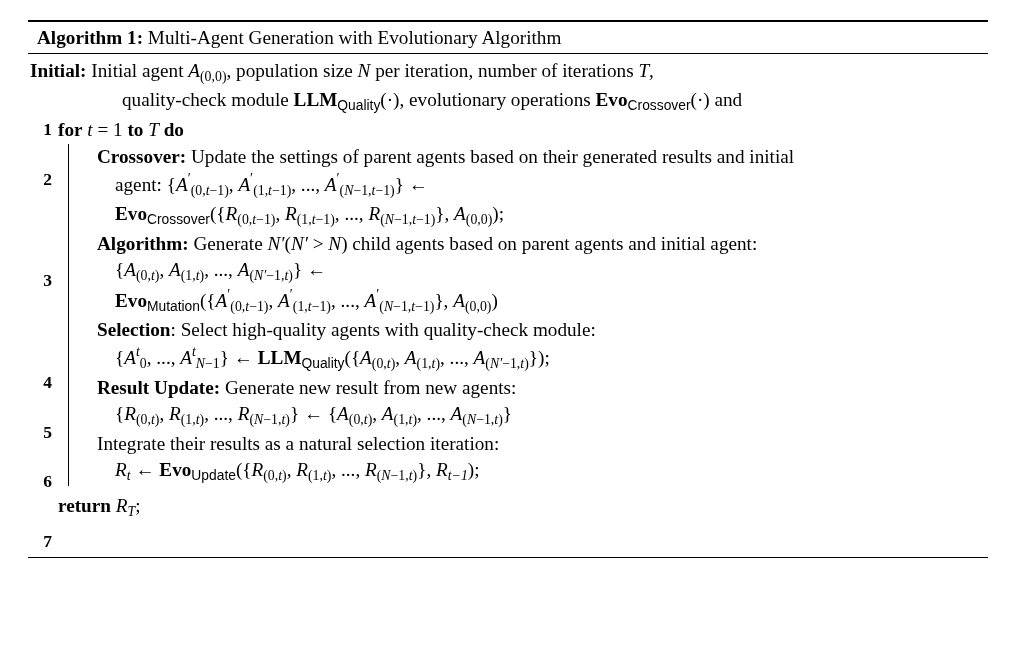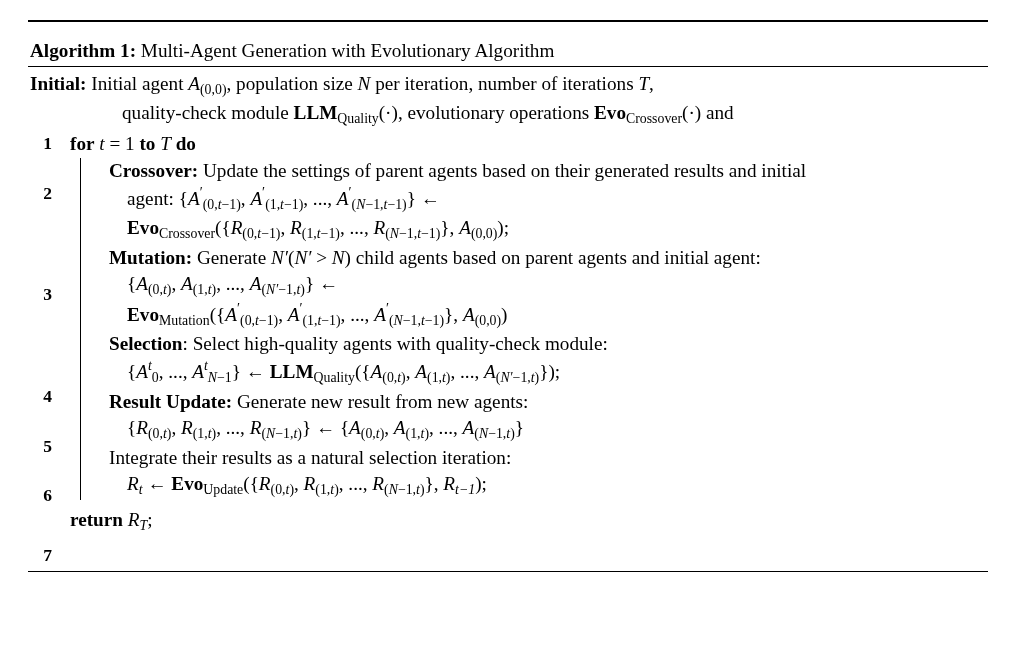--- a/index.html
+++ b/index.html
@@ -18,21 +18,22 @@
     border: none;
     border-top: 2px solid #000;
     margin: 0;
   }
   .rule-thin {
     border: none;
     border-top: 1.2px solid #000;
     margin: 0;
   }
   .title-row {
-    padding: 16px 2px 2px 2px;
+    padding: 3px 2px 2px 2px;
+    margin-left: 7px;
   }
   .req-block {
     padding: 4px 2px 0 2px;
   }
   .req-line {
     padding-left: 92px;
     text-indent: -92px;
   }
   .req-cont {
     padding-left: 92px;
@@ -50,37 +51,36 @@
     flex-shrink: 0;
     font-size: 17.5px;
     padding-top: 1px;
   }
   .lncol div {
     font-weight: bold;
   }
   .content {
     flex: 1;
     padding-left: 6px;
-    margin-left: 12px;
   }
   .for-row { }
   .loop {
     border-left: 1.5px solid #000;
     margin-left: 10px;
     padding-left: 28px;
   }
   .step {
     margin: 1px 0;
   }
   .step .cont {
     padding-left: 18px;
   }
   .last-rule-gap { height: 6px; }
   b { font-weight: bold; }
-  .tt { font-family: Liberation Serif, serif; font-size: 0.96em; }
+  .tt { font-family: Liberation Sans, sans-serif; font-size: 0.96em; }
   .it { font-style: italic; font-family: 'Times New Roman', serif; }
   .sub { font-size: 0.72em; vertical-align: -0.32em; }
   .sup { font-size: 0.72em; vertical-align: 0.55em; }
 </style>
 </head>
 <body>
 
 <div class="algo">
 
 <hr class="rule-thick">
@@ -137,21 +137,21 @@
         <b>Crossover:</b><span> Update the settings of parent agents based on their generated results and initial</span>
         <div class="cont">
           <span>agent: </span>{<span class="it">A</span><span class="sup">′</span><span class="sub">(0,<span class="it">t</span>−1)</span>, <span class="it">A</span><span class="sup">′</span><span class="sub">(1,<span class="it">t</span>−1)</span>, ..., <span class="it">A</span><span class="sup">′</span><span class="sub">(<span class="it">N</span>−1,<span class="it">t</span>−1)</span>} <span>←</span>
         </div>
         <div class="cont">
           <b>Evo</b><span class="sub tt">Crossover</span>({<span class="it">R</span><span class="sub">(0,<span class="it">t</span>−1)</span>, <span class="it">R</span><span class="sub">(1,<span class="it">t</span>−1)</span>, ..., <span class="it">R</span><span class="sub">(<span class="it">N</span>−1,<span class="it">t</span>−1)</span>}, <span class="it">A</span><span class="sub">(0,0)</span>);
         </div>
       </div>
 
       <div class="step">
-        <b>Mutation:</b><span> Generate </span><span class="it">N′</span>(<span class="it">N′</span> &gt; <span class="it">N</span>)<span> child agents based on parent agents and initial agent:</span>
+        <b>Algorithm:</b><span> Generate </span><span class="it">N′</span>(<span class="it">N′</span> &gt; <span class="it">N</span>)<span> child agents based on parent agents and initial agent:</span>
         <div class="cont">
           {<span class="it">A</span><span class="sub">(0,<span class="it">t</span>)</span>, <span class="it">A</span><span class="sub">(1,<span class="it">t</span>)</span>, ..., <span class="it">A</span><span class="sub">(<span class="it">N′</span>−1,<span class="it">t</span>)</span>} <span>←</span>
         </div>
         <div class="cont">
           <b>Evo</b><span class="sub tt">Mutation</span>({<span class="it">A</span><span class="sup">′</span><span class="sub">(0,<span class="it">t</span>−1)</span>, <span class="it">A</span><span class="sup">′</span><span class="sub">(1,<span class="it">t</span>−1)</span>, ..., <span class="it">A</span><span class="sup">′</span><span class="sub">(<span class="it">N</span>−1,<span class="it">t</span>−1)</span>}, <span class="it">A</span><span class="sub">(0,0)</span>)
         </div>
       </div>
 
       <div class="step">
         <b>Selection</b><span>: Select high-quality agents with quality-check module:</span>

